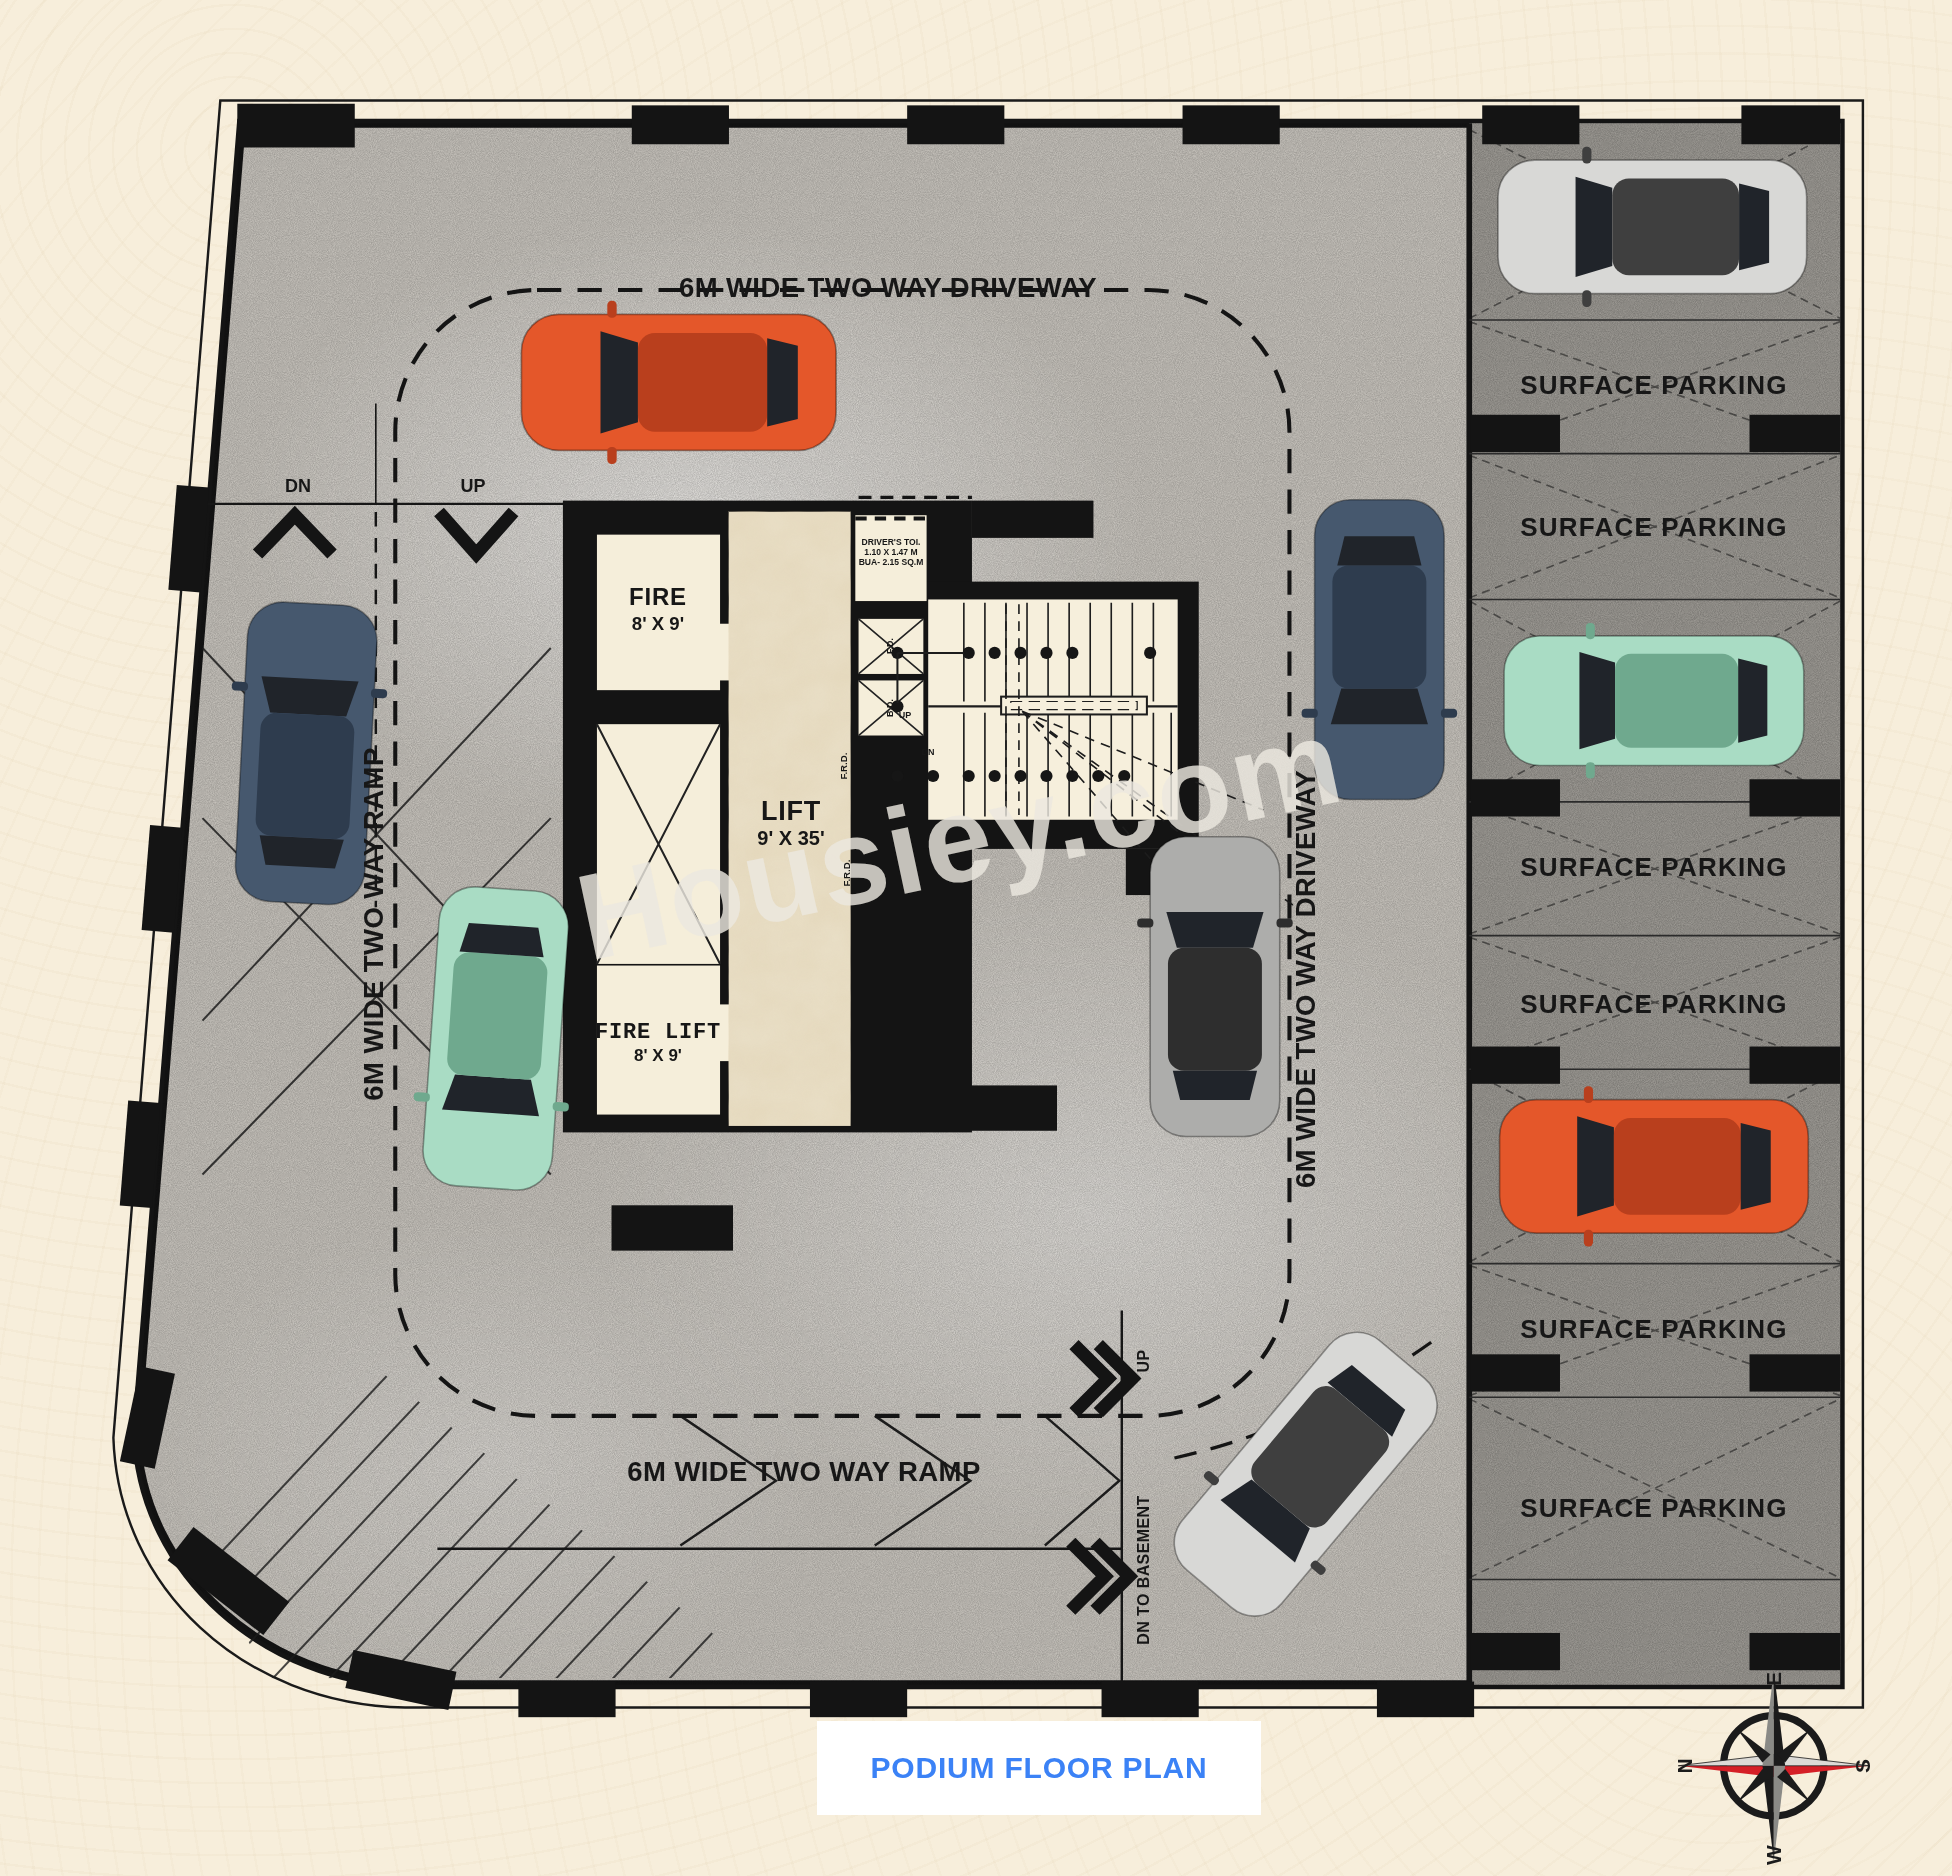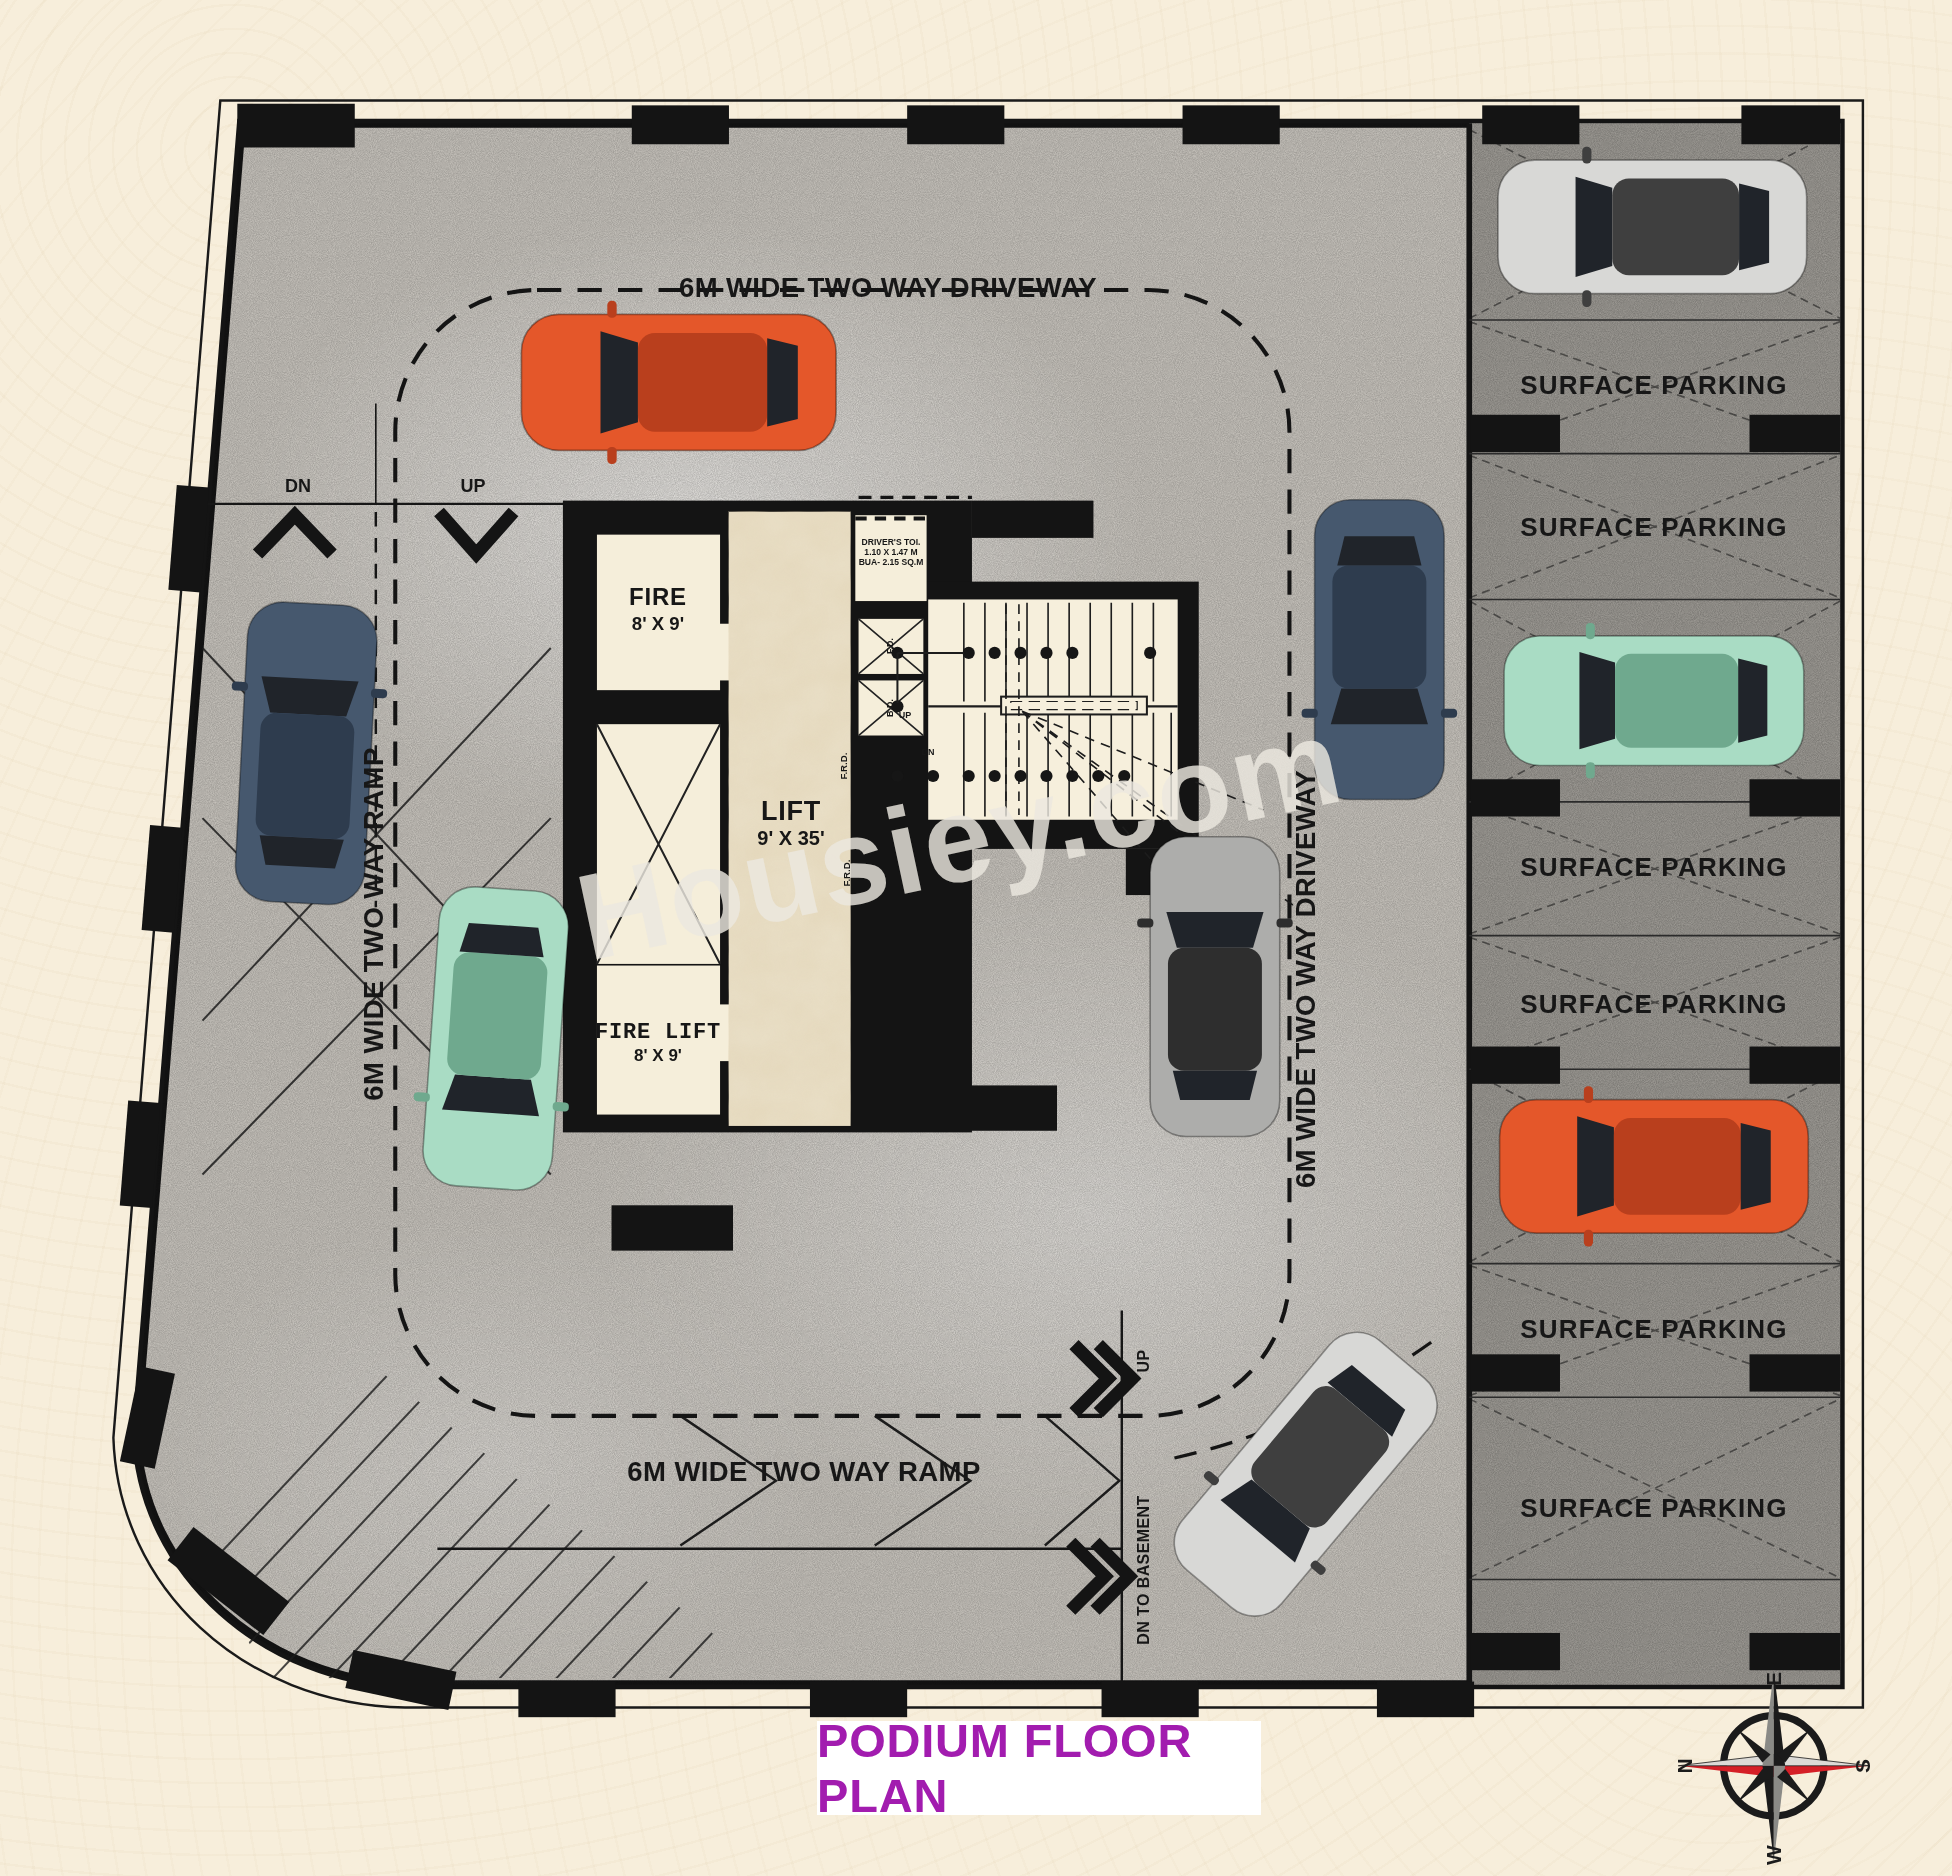--- a/index.html
+++ b/index.html
@@ -35,21 +35,21 @@
   .watermark{
     position:absolute;left:960px;top:839px;z-index:4;
     transform:translate(-50%,-50%) rotate(-12deg);
     font-size:122px;font-weight:700;letter-spacing:2.4px;
     color:rgba(236,232,223,.82);white-space:nowrap;
   }
   .titlebox{
     position:absolute;left:817px;top:1721px;width:444px;height:94px;z-index:6;
     background:#ffffff;display:flex;align-items:center;justify-content:center;
   }
-  .titlebox span{font-size:47px;font-weight:700;letter-spacing:0.8px;color:#a21caf;}
+  .titlebox span{font-size:30px;font-weight:700;letter-spacing:0.8px;color:#3b82f6;}
   .compass-letter{position:absolute;z-index:6;font-weight:700;font-size:21px;color:#1b1b1b;
     transform:translate(-50%,-50%) rotate(-90deg);}
 </style>
 </head>
 <body>
 
 <div class="stage">
 
 <svg width="1952" height="1876" viewBox="0 0 2410 2316">
   <defs>

